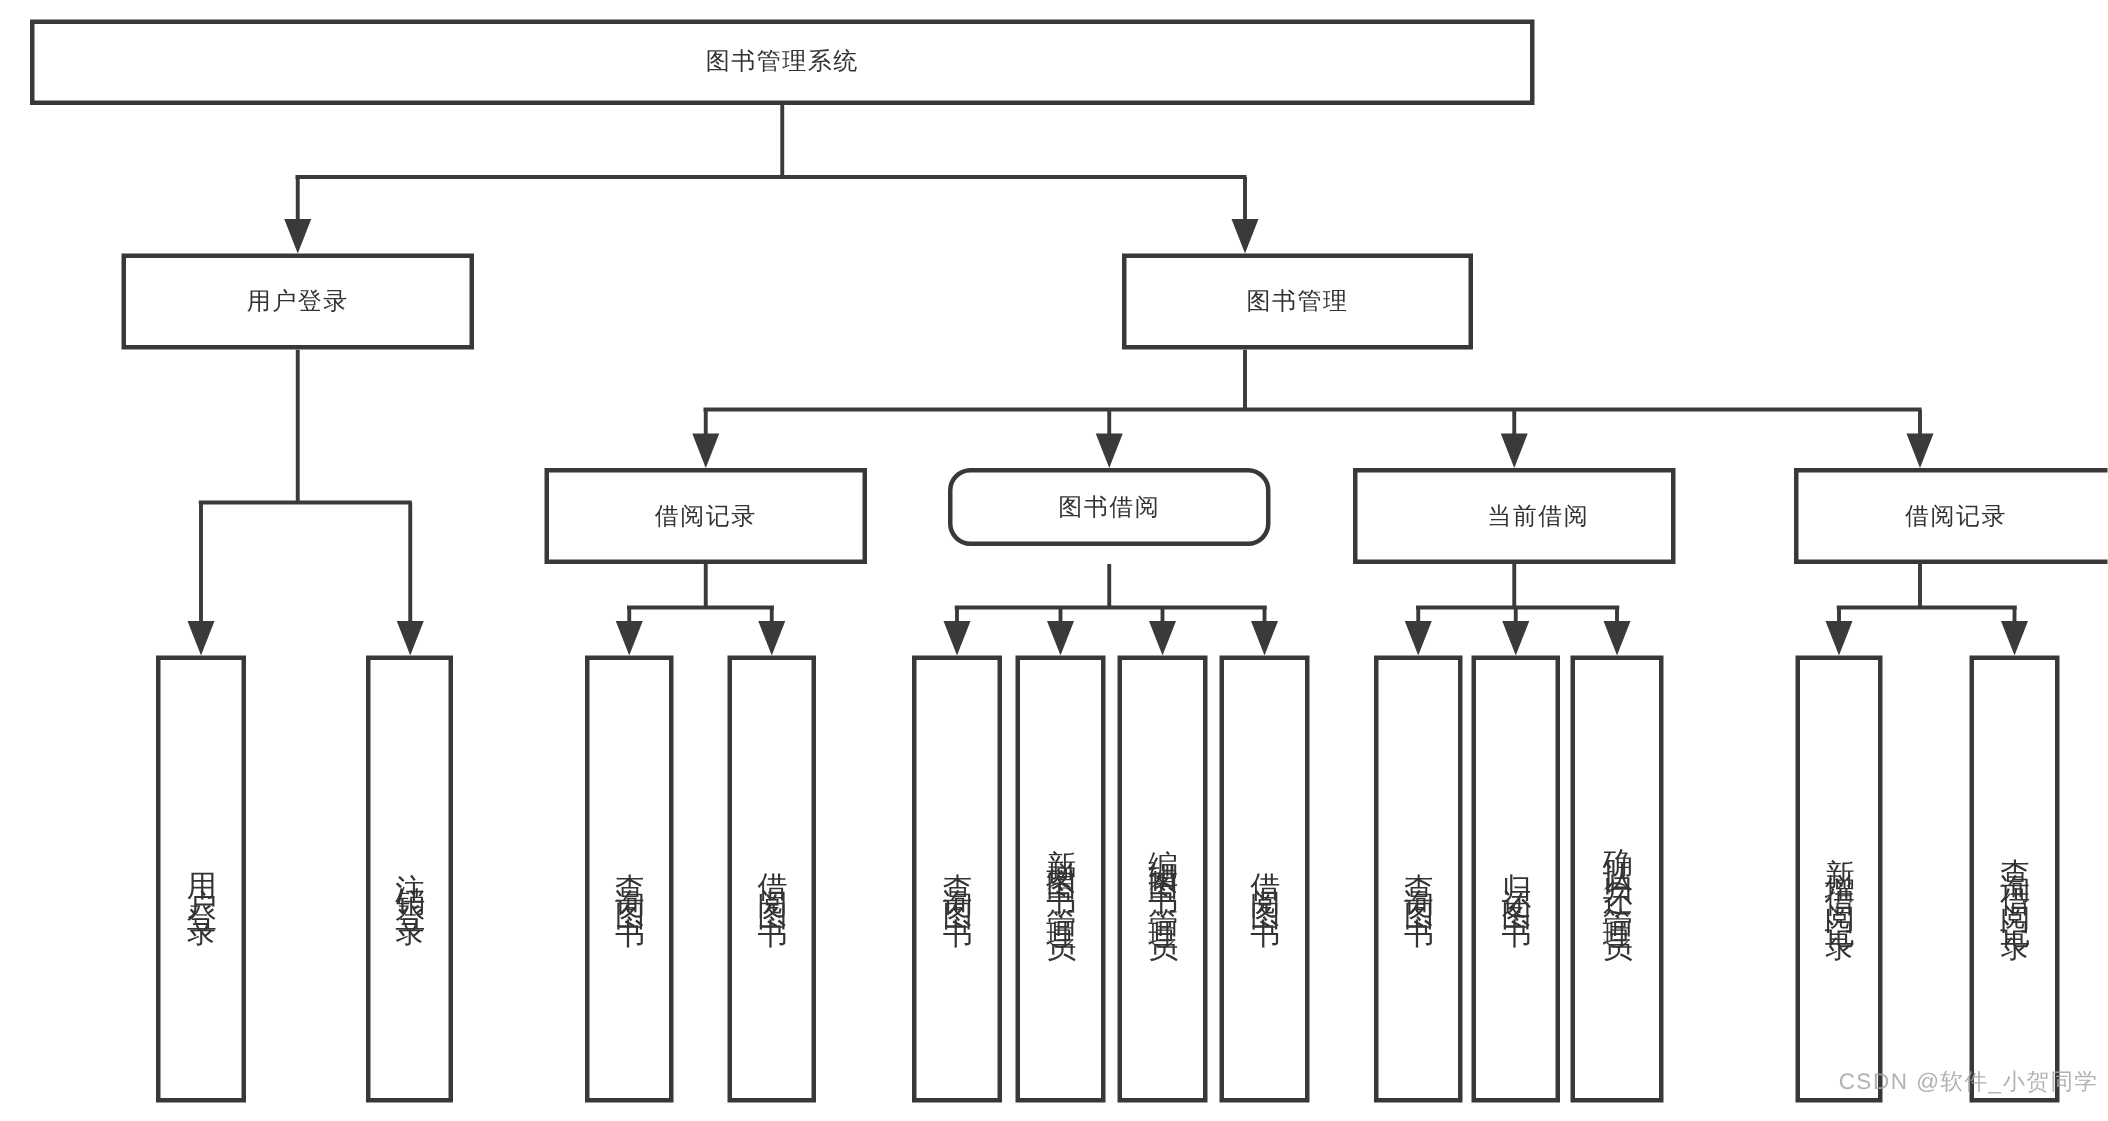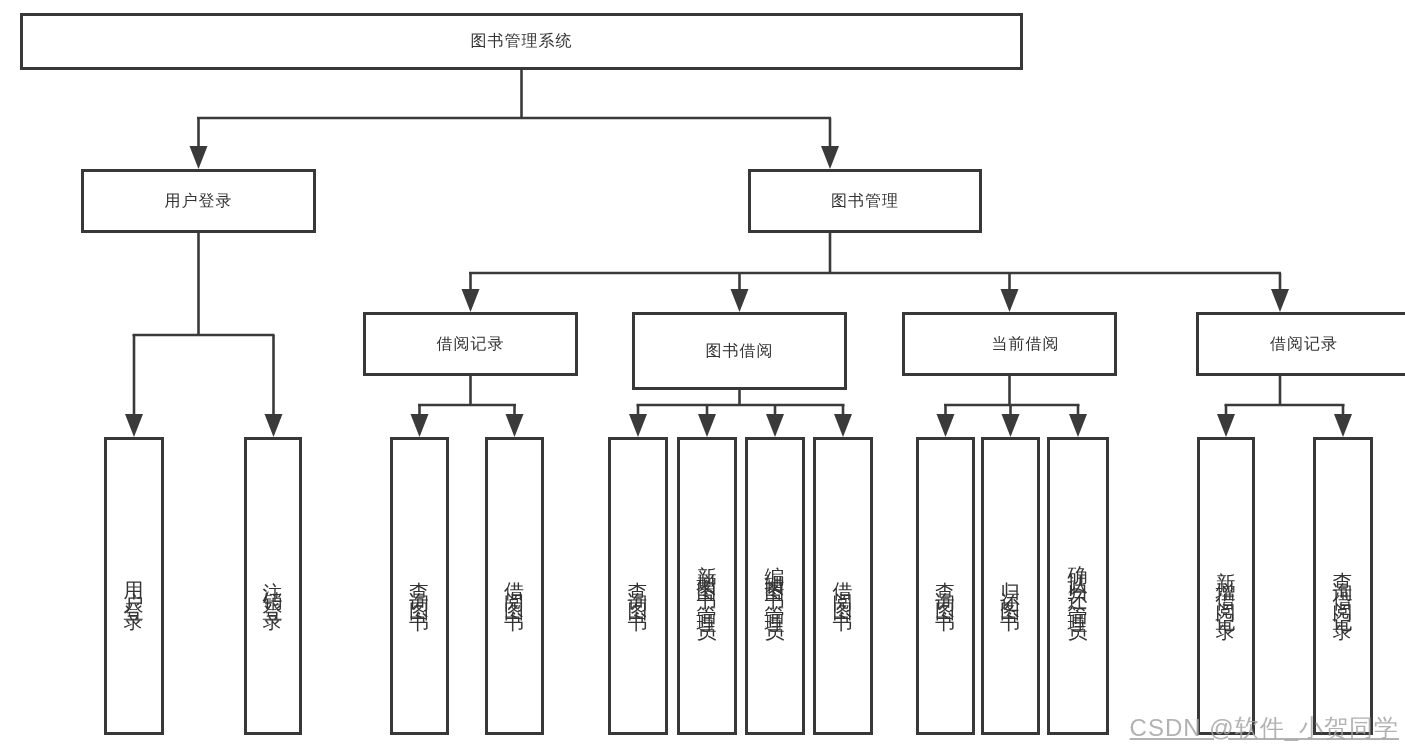--- a/index.html
+++ b/index.html
@@ -21,23 +21,22 @@
   }
   .vbox{z-index:2;}
   .vlabel{
     writing-mode:vertical-rl;text-orientation:mixed;
     font-size:20px;letter-spacing:10px;color:#333333;line-height:1;
     white-space:nowrap;
   }
   .vbox.long .vlabel{letter-spacing:8px;}
   .watermark{
     position:absolute;z-index:3;right:6px;top:712px;
-    font-size:24px;color:rgba(164,164,164,0.85);letter-spacing:1px;
+    font-size:15px;color:rgba(164,164,164,0.85);letter-spacing:1px;
     white-space:nowrap;
-    text-decoration:underline;
   }
 </style>
 </head>
 <body>
 
 <div class="stage">
 
   <svg class="wires" id="wires" viewBox="0 0 1405 747" xmlns="http://www.w3.org/2000/svg">
       <line x1="521.5" y1="70" x2="521.5" y2="118" stroke="#3a3a3a" stroke-width="2.6"></line>
       <line x1="197" y1="118" x2="831" y2="118" stroke="#3a3a3a" stroke-width="2.6"></line>
@@ -100,21 +99,21 @@
   <div class="node" style="left:81px;top:169px;width:235px;height:64px;">
     <span class="hlabel">用户登录</span>
   </div>
   <div class="node" style="left:713px;top:169px;width:234px;height:64px;margin-left:35px;">
     <span class="hlabel">图书管理</span>
   </div>
 
   <div class="node" style="left:363px;top:312px;width:215px;height:64px;">
     <span class="hlabel">借阅记录</span>
   </div>
-  <div class="node" style="left:632px;top:312px;width:215px;height:78px;">
+  <div class="node" style="left:632px;top:312px;width:215px;height:52px;border-radius:15px;">
     <span class="hlabel">图书借阅</span>
   </div>
   <div class="node" style="left:902px;top:312px;width:215px;height:64px;padding-left:32px;">
     <span class="hlabel">当前借阅</span>
   </div>
   <div class="node" style="left:1172px;top:312px;width:216px;height:64px;margin-left:24px;">
     <span class="hlabel">借阅记录</span>
   </div>
 
   <div class="node vbox" style="left:104px;top:437px;width:60px;height:298px;">

